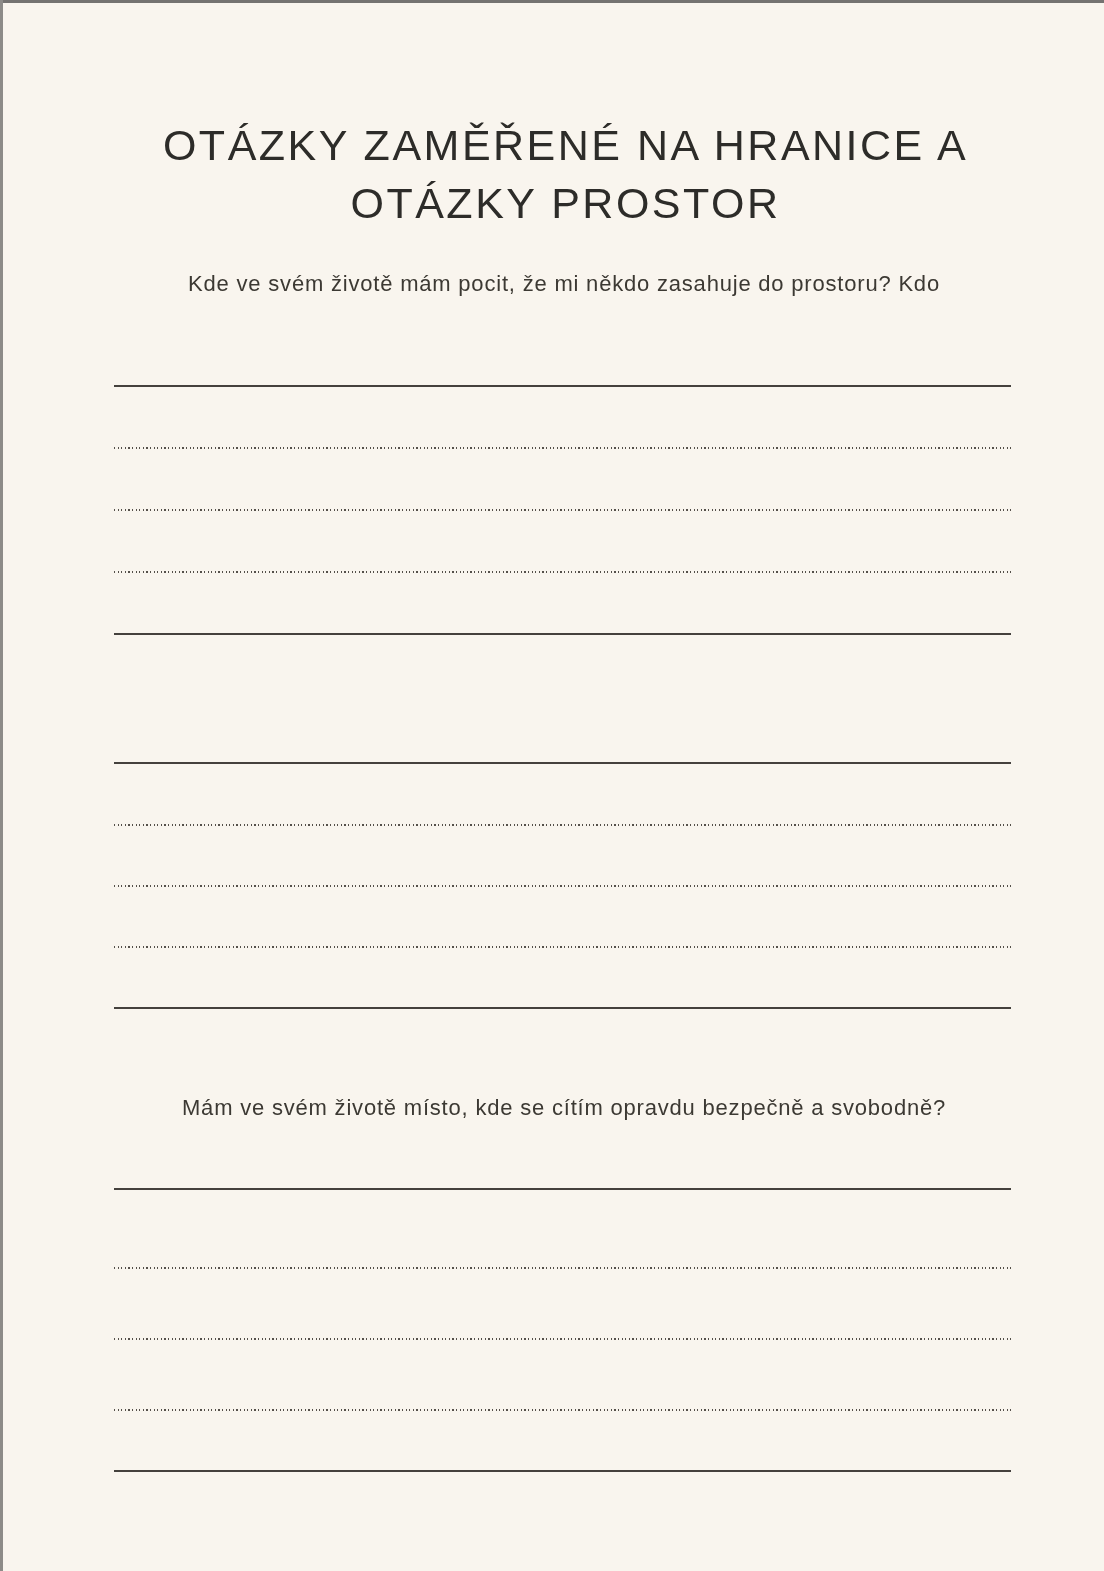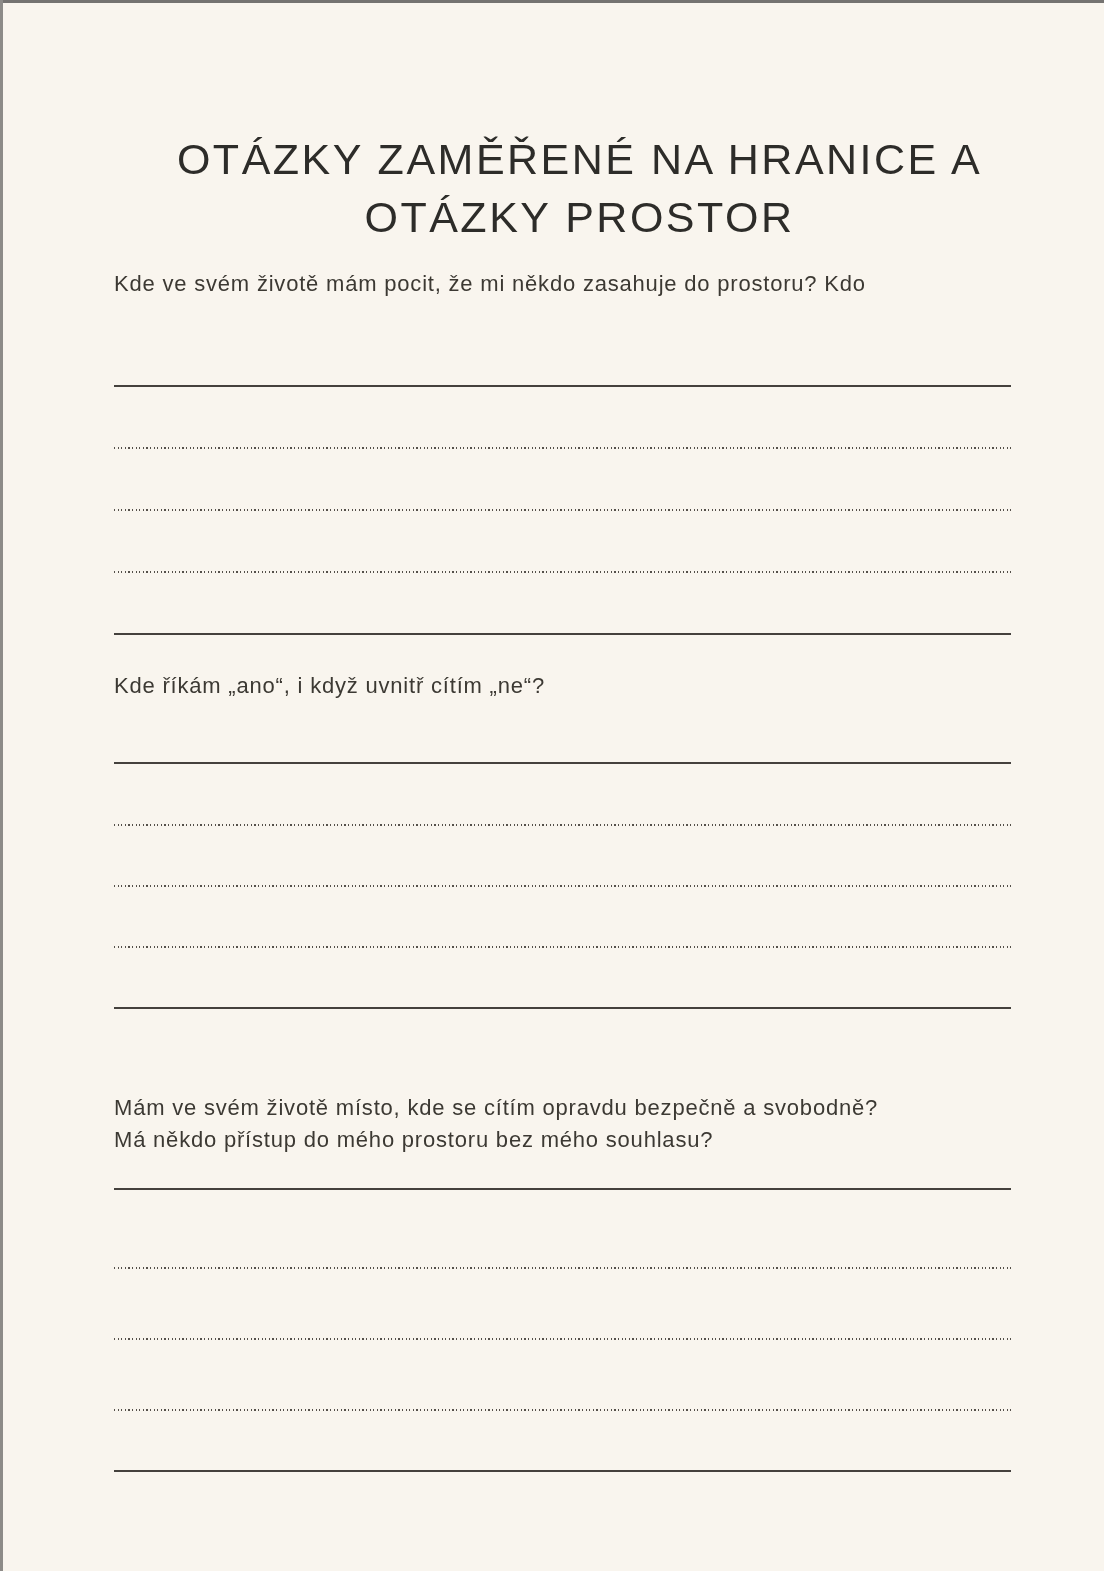--- a/index.html
+++ b/index.html
@@ -25,21 +25,21 @@
     position: absolute;
     top: 0; left: 0;
     width: 3px; height: 1571px;
     background: #8d8b88;
   }
   .title {
     position: absolute;
     top: 113px;
     left: 114px;
     width: 897px;
-    margin: 17px;
+    margin: 3px;
     text-align: center;
     font-size: 43px;
     font-weight: 300;
     letter-spacing: 2.5px;
     line-height: 58px;
     color: #2d2c29;
   }
   .title-line {
     display: block;
     white-space: nowrap;
@@ -50,21 +50,21 @@
     width: 900px;
     font-size: 22px;
     font-weight: 300;
     letter-spacing: 0.8px;
     line-height: 32px;
     color: #3c3933;
   }
   .q1 { top: 268px; }
   .q2 { top: 670px; }
   .q3 { top: 1092px; }
-  .q-line { white-space: nowrap; }
+  .q-line { white-space: nowrap; text-align: center; }
   .rule {
     position: absolute;
     left: 114px;
     width: 897px;
     height: 2px;
   }
   .rule-solid { background: #45413d; }
   .rule-dotted {
     background-image: repeating-linear-gradient(
       to right, #55504a 0px, #55504a 1.2px, transparent 1.2px, transparent 3.6px);
@@ -104,33 +104,29 @@
   <div class="question q1">
     <div class="q-line">Kde ve svém životě mám pocit, že mi někdo zasahuje do prostoru? Kdo</div>
   </div>
 
   <div class="rule rule-solid r1a"></div>
   <div class="rule rule-dotted r1b"></div>
   <div class="rule rule-dotted r1c"></div>
   <div class="rule rule-dotted r1d"></div>
   <div class="rule rule-solid r1e"></div>
 
-  <div class="question q2">
-    <div class="q-line">Kde říkám „ano“, i když uvnitř cítím „ne“?</div>
-  </div>
 
   <div class="rule rule-solid r2a"></div>
   <div class="rule rule-dotted r2b"></div>
   <div class="rule rule-dotted r2c"></div>
   <div class="rule rule-dotted r2d"></div>
   <div class="rule rule-solid r2e"></div>
 
   <div class="question q3">
     <div class="q-line">Mám ve svém životě místo, kde se cítím opravdu bezpečně a svobodně?</div>
-    <div class="q-line">Má někdo přístup do mého prostoru bez mého souhlasu?</div>
   </div>
 
   <div class="rule rule-solid r3a"></div>
   <div class="rule rule-dotted r3b"></div>
   <div class="rule rule-dotted r3c"></div>
   <div class="rule rule-dotted r3d"></div>
   <div class="rule rule-solid r3e"></div>
 
 </div>
 

